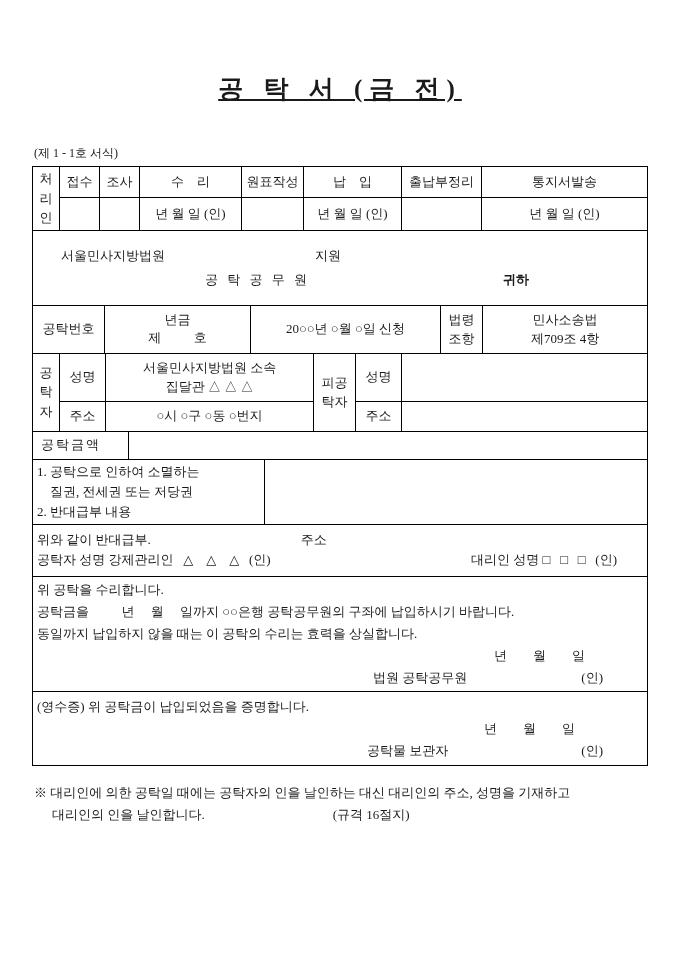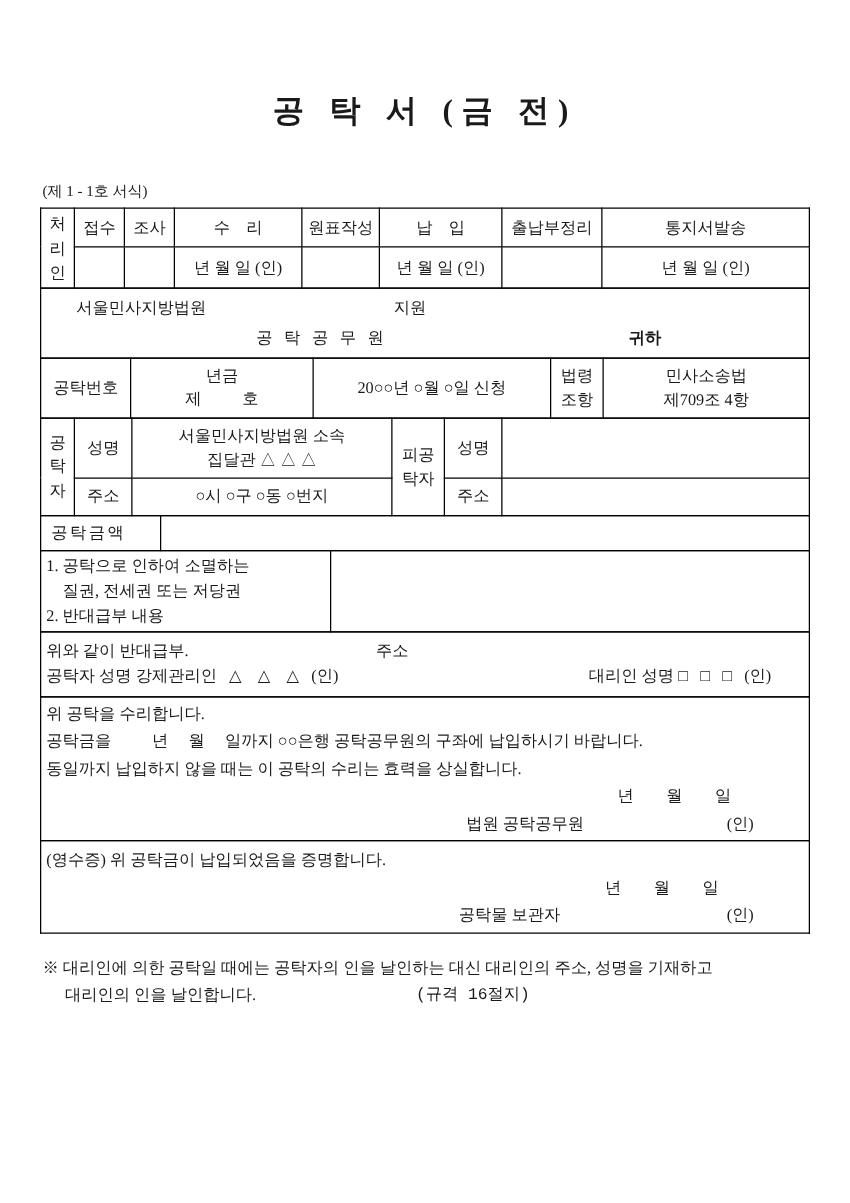--- a/index.html
+++ b/index.html
@@ -5,21 +5,21 @@
   html,body{margin:0;padding:0;background:#ffffff;}
   body{
     width:680px;height:962px;
     font-family:"Liberation Serif","DejaVu Serif",serif;
     color:#1a1a1a;font-size:13px;
     -webkit-font-smoothing:antialiased;
   }
   .page{padding:56px 32px 0 32px;box-sizing:border-box;}
   .title{
     text-align:center;font-size:25px;font-weight:bold;
-    letter-spacing:7px;margin:16px 0 40px 0;
+    letter-spacing:7px;margin:16px 0 40px 0;text-decoration:underline;
   }
   .form-label{font-size:12px;margin:0 0 4px 2px;}
   .sheet{width:616px;}
   .sheet table{
     width:100%;border-collapse:collapse;table-layout:fixed;
   }
   .sheet table:not(:first-child){margin-top:-1px;}
   .sheet td{
     border:1px solid #000;padding:2px 4px;vertical-align:middle;
     font-size:13px;word-wrap:break-word;
@@ -88,21 +88,21 @@
         <td class="c small">년 월 일 (인)</td>
         <td></td>
         <td class="c small">년 월 일 (인)</td>
       </tr>
     </tbody>
       </table>
 
     <table>
       <tbody>
           <tr style="height:56px">
-        <td style="padding:2px 0;">
+        <td style="padding:12px 0;">
           <div class="court-line1">
             <span>서울민사지방법원</span>
             <span class="court-branch">지원</span>
           </div>
           <div class="court-line2">
             <span class="court-officer">공 탁 공 무 원</span>
             <span class="court-honorific">귀하</span>
           </div>
         </td>
       </tr>
@@ -242,17 +242,17 @@
       </tr>
     </tbody>
       </table>
 
   </div>
 
   <div class="footer">
     <div>※ 대리인에 의한 공탁일 때에는 공탁자의 인을 날인하는 대신 대리인의 주소, 성명을 기재하고</div>
     <div class="footer-line2">
       <span style="margin-left:18px;">대리인의 인을 날인합니다.</span>
-      <span style="margin-left:128px;font-family:Liberation Mono, monospace;">(규격 16절지)</span>
+      <span style="margin-left:128px;">(규격 16절지)</span>
     </div>
   </div>
 
 </div>
 
 </body></html>

